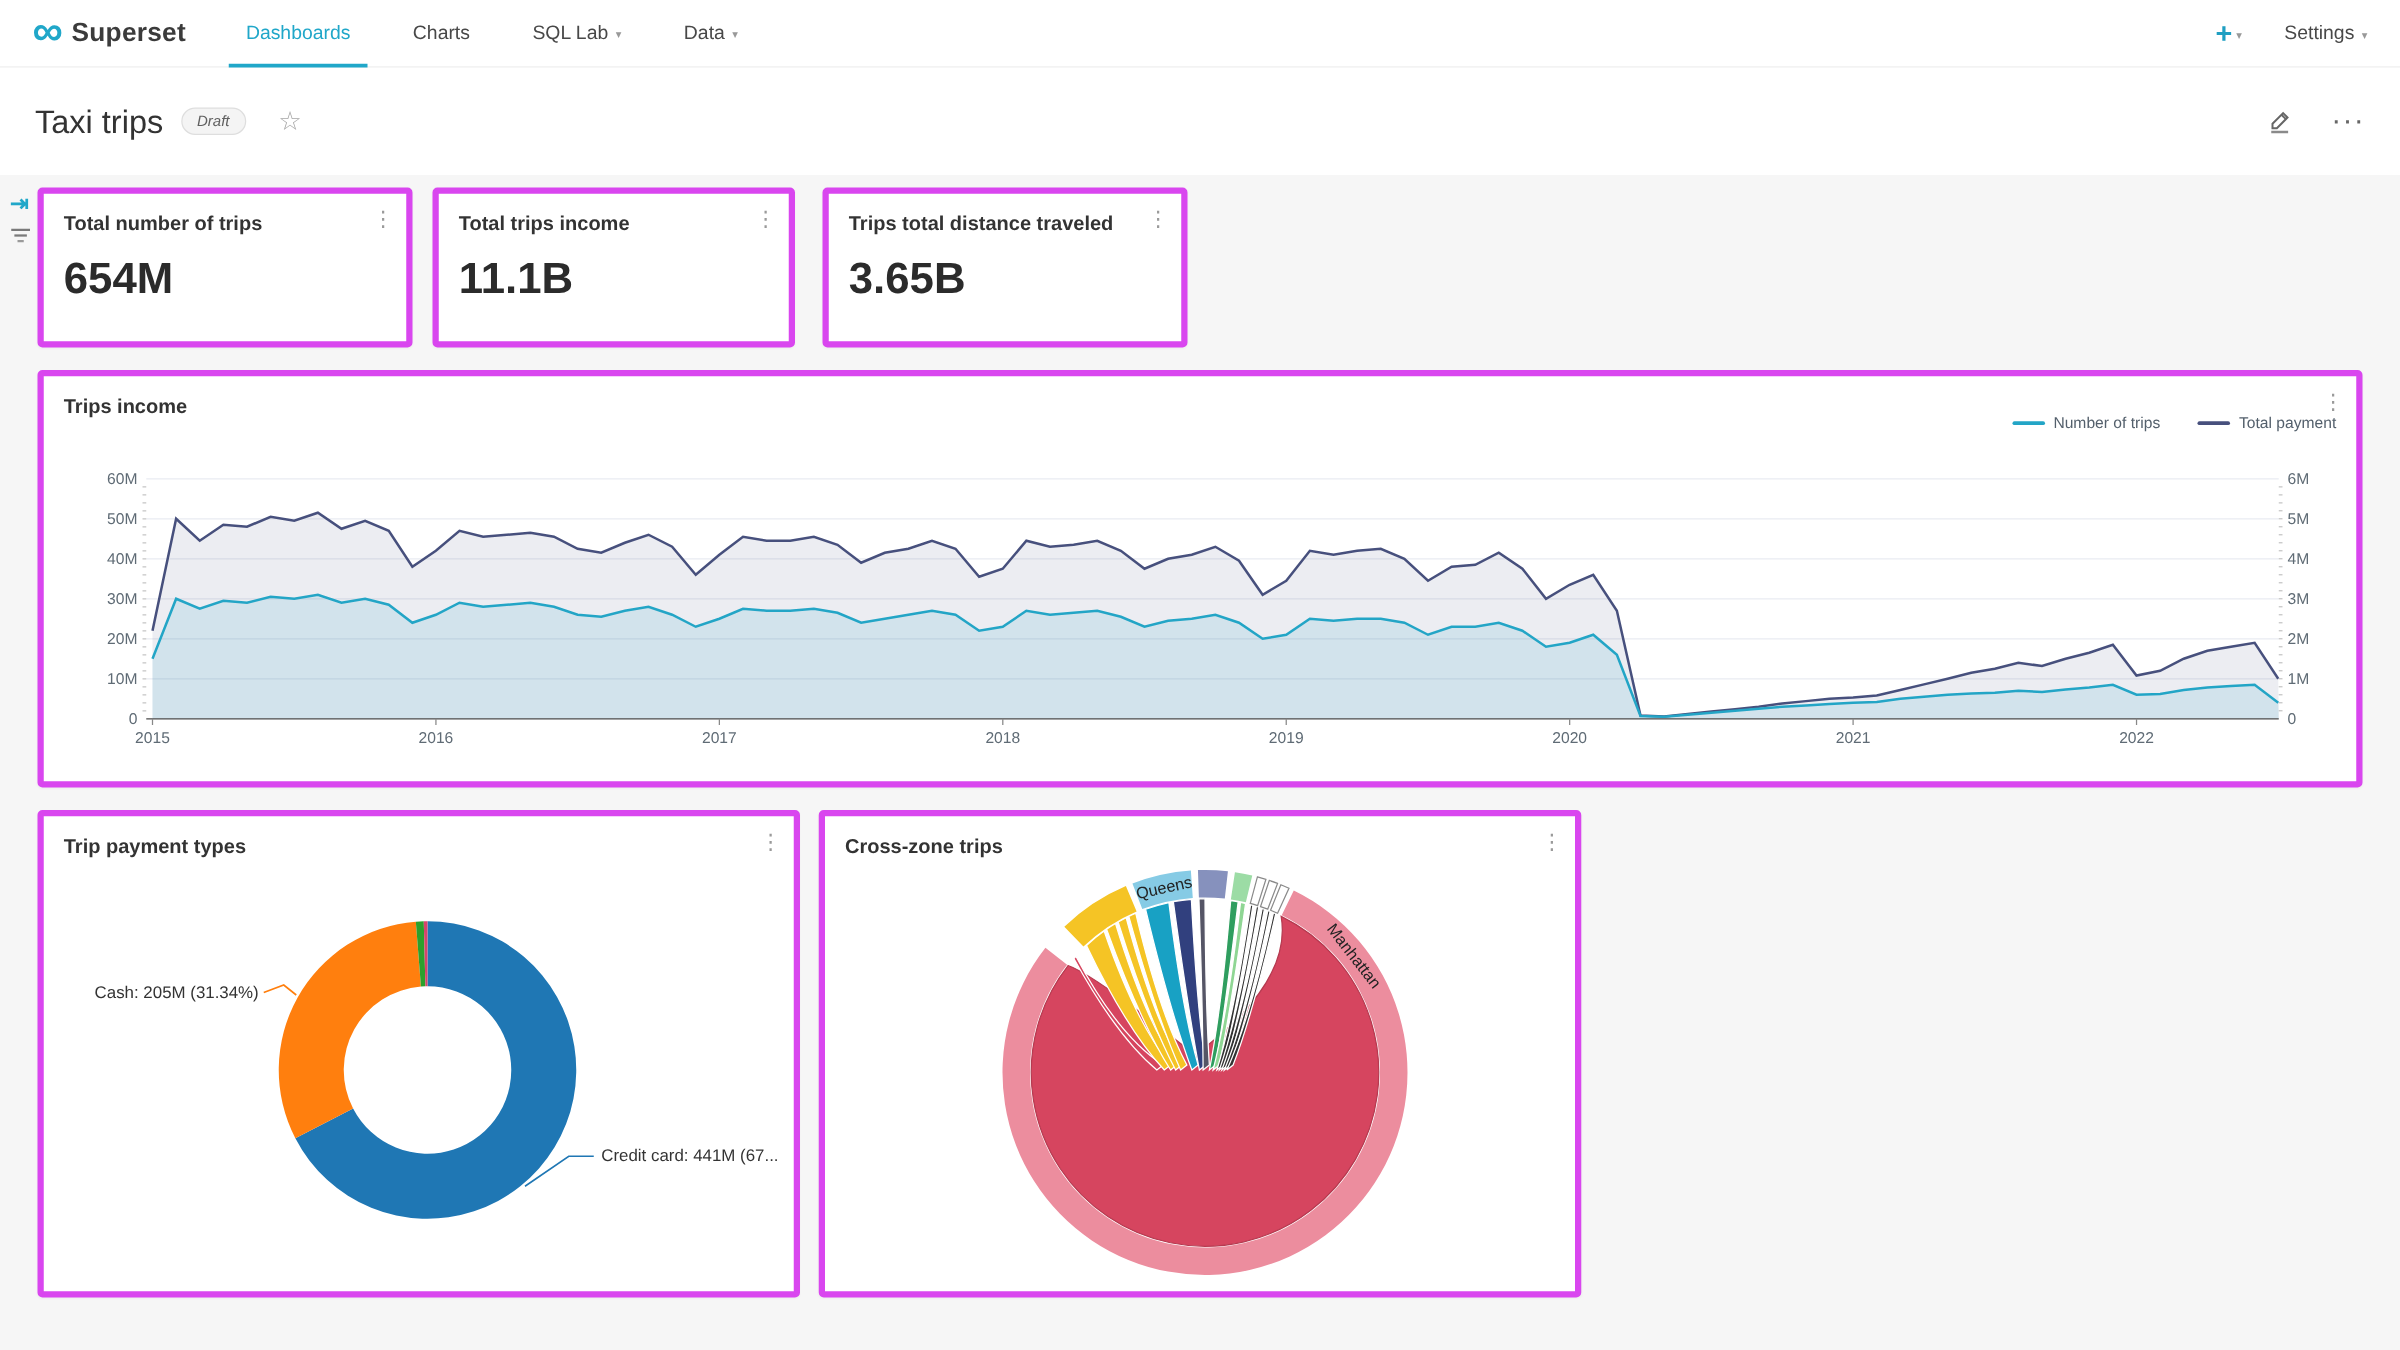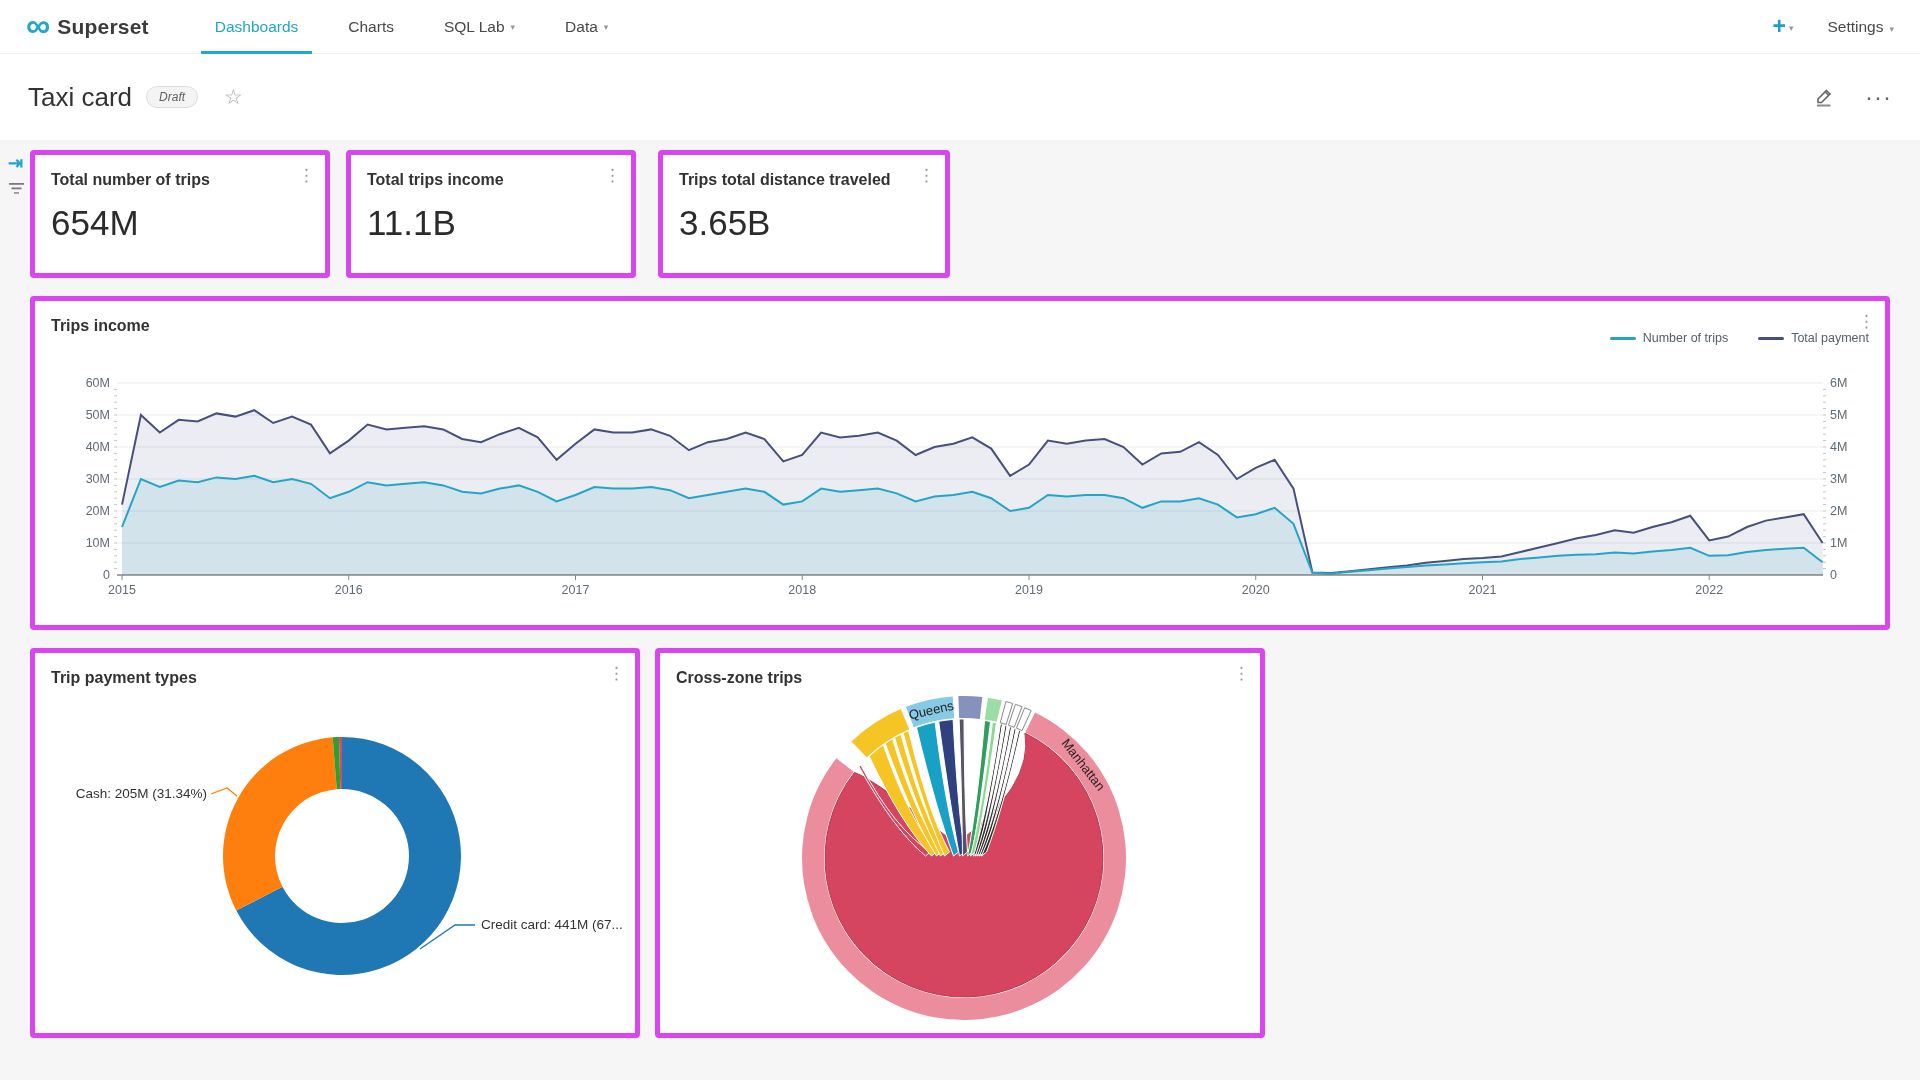--- a/index.html
+++ b/index.html
@@ -5,21 +5,21 @@
   * { margin:0; padding:0; box-sizing:border-box; }
   html,body { width:1920px; height:1080px; overflow:hidden; background:#f6f6f6;
               font-family:"Liberation Sans", sans-serif; }
 
   
   .topnav { position:absolute; left:0; top:0; width:1920px; height:54px; background:#fff;
             border-bottom:1px solid #f0f0f0; display:flex; align-items:center; padding:0 26px; z-index:30; }
   .brand { display:flex; align-items:center; gap:7px; }
   .brand .infinity { color:#20a7c9; font-size:34px; font-weight:700; line-height:1; margin-top:-4px; }
   .brand .brand-name { font-size:21px; font-weight:700; color:#3b3b3b; letter-spacing:.2px; }
-  .nav-items { display:flex; list-style:none; margin-left:60px; height:54px; }
+  .nav-items { display:flex; list-style:none; margin-left:42px; height:54px; }
   .nav-item { position:relative; display:flex; align-items:center; height:54px; padding:0 6px;
               margin-right:38px; font-size:15.5px; color:#484848; cursor:pointer; }
   .nav-item .caret { font-size:9px; color:#999; margin-left:6px; }
   .nav-item.active { color:#20a7c9; }
   .nav-item.active::after { content:""; position:absolute; left:-8px; right:-8px; bottom:0; height:3px; background:#20a7c9; }
   .nav-right { margin-left:auto; display:flex; align-items:center; gap:34px; }
   .plus-btn { color:#1f9fc2; font-size:23px; font-weight:700; cursor:pointer; line-height:1; }
   .plus-btn .caret { font-size:9px; color:#999; font-weight:400; margin-left:3px; vertical-align:3px; }
   .settings-btn { font-size:15.5px; color:#484848; cursor:pointer; }
   .settings-btn .caret { font-size:9px; color:#999; margin-left:6px; }
@@ -38,21 +38,21 @@
   
   .rail-expand { position:absolute; left:8px; top:152px; color:#20a7c9; font-size:18px; font-weight:700; cursor:pointer; z-index:5;}
   .rail-filter { position:absolute; left:8px; top:182px; cursor:pointer; z-index:5;}
 
   
   .card { position:absolute; background:#fff; border:5px solid #d946ef; border-radius:4px;
           box-shadow:0 1px 2px rgba(0,0,0,.03); }
   .card-title { position:absolute; left:16px; top:16px; font-size:16px; font-weight:700; color:#333; }
   .kebab { position:absolute; right:10px; top:12px; font-size:17px; color:#9a9a9a; cursor:pointer;
            line-height:1; letter-spacing:0; }
-  .kpi-value { position:absolute; left:16px; top:48px; font-size:35px; font-weight:400; color:#2b2b2b; }
+  .kpi-value { position:absolute; left:16px; top:48px; font-size:35px; font-weight:700; color:#2b2b2b; }
 
   #card-kpi-1 { left:30px; top:150px; width:300px; height:128px; }
   #card-kpi-2 { left:346px; top:150px; width:290px; height:128px; }
   #card-kpi-3 { left:658px; top:150px; width:292px; height:128px; }
   #card-trips { left:30px; top:296px; width:1860px; height:334px; }
   #card-payment { left:30px; top:648px; width:610px; height:390px; }
   #card-chord { left:655px; top:648px; width:610px; height:390px; }
 
   
   .legend { position:absolute; top:30px; right:16px; display:flex; gap:30px; align-items:center; }
@@ -85,21 +85,21 @@
         <span class="caret">▾</span>
       </li>
   </ul>
   <div class="nav-right">
     <span class="plus-btn"><span>+</span><span class="caret">▾</span></span>
     <span class="settings-btn"><span>Settings</span><span class="caret">▾</span></span>
   </div>
 </div>
 
 <div class="titlebar">
-  <span class="dash-title">Taxi card</span>
+  <span class="dash-title">Taxi trips</span>
   <span class="draft-pill">Draft</span>
   <span class="title-star">☆</span>
   <div class="titlebar-right">
     <span class="icon-btn">
       <svg width="22" height="22" viewBox="0 0 22 22" fill="none">
         <path d="M13.5 4.5 L17 8 L8.5 16.5 L5 16.5 L5 13 Z" stroke="#666" stroke-width="1.6" fill="none"></path>
         <path d="M12.2 5.8 L15.7 9.3" stroke="#666" stroke-width="1.6"></path>
         <path d="M4 19.5 L17.5 19.5" stroke="#8a8a8a" stroke-width="2"></path>
       </svg>
     </span>

